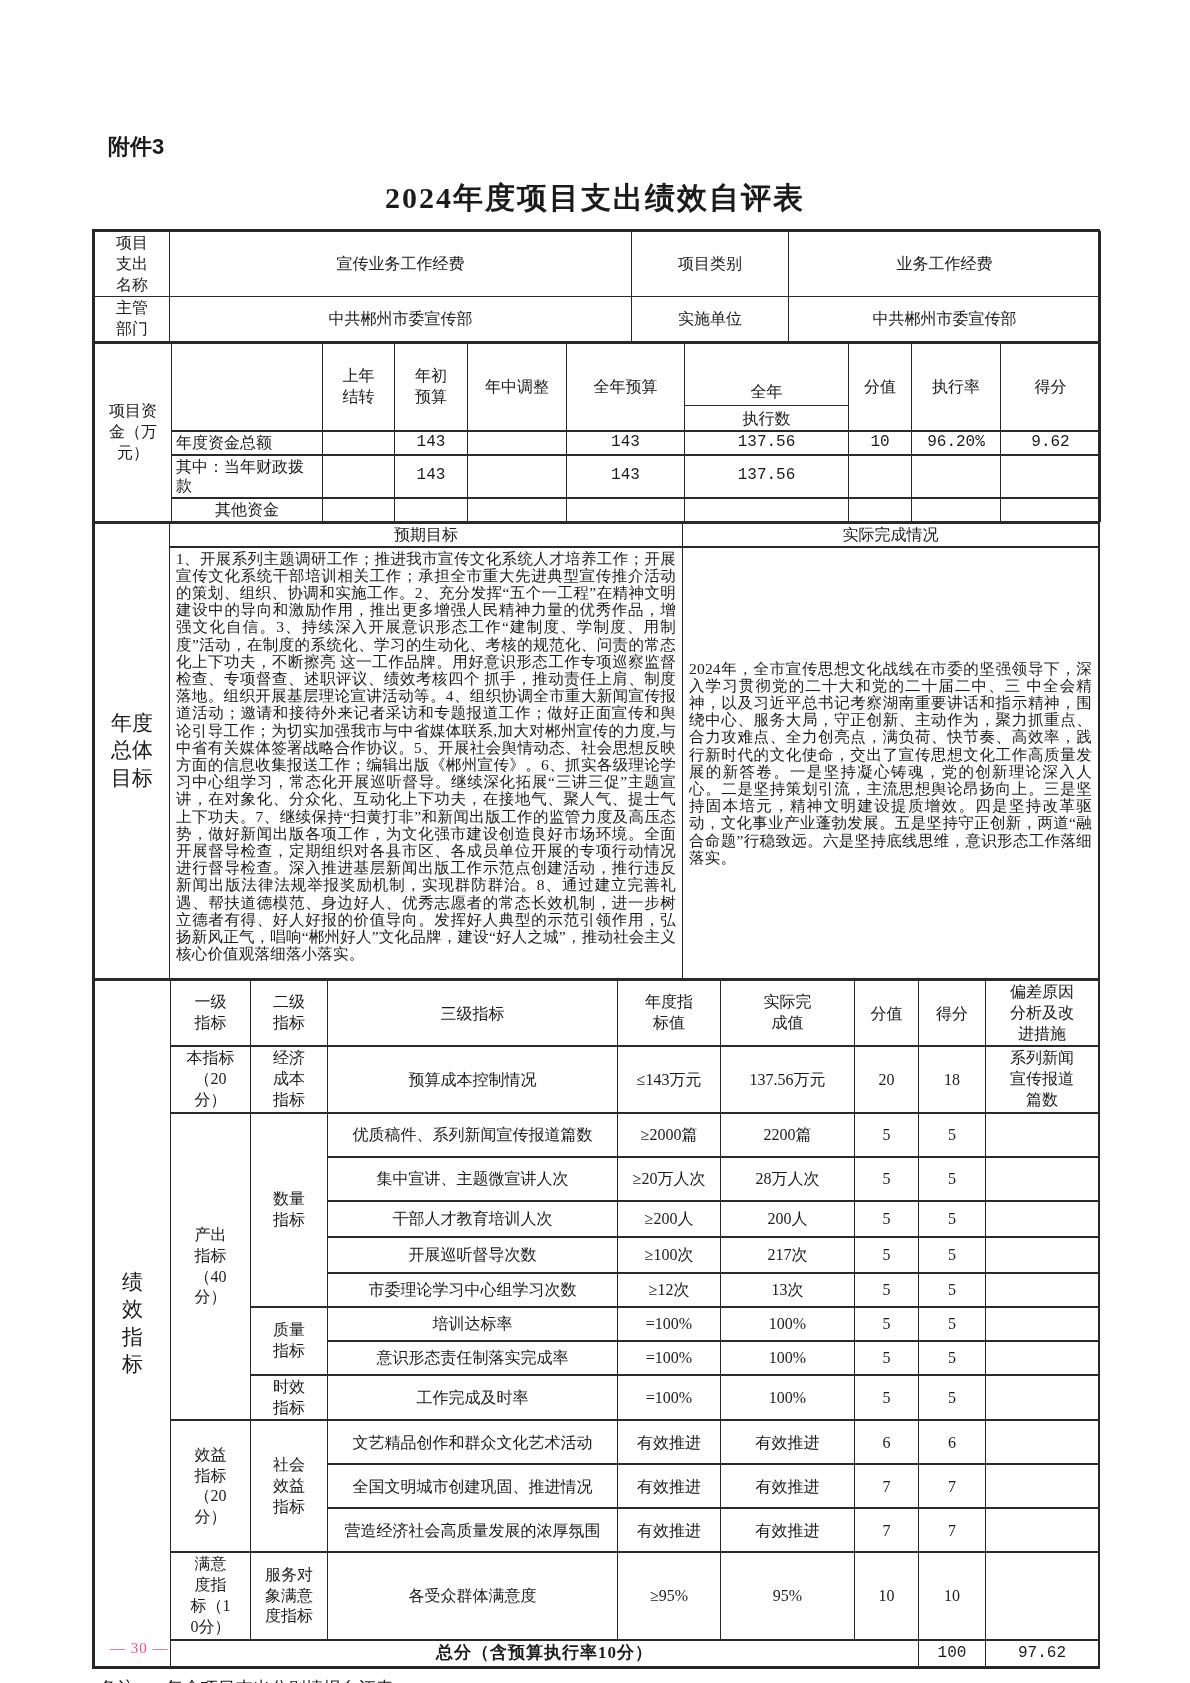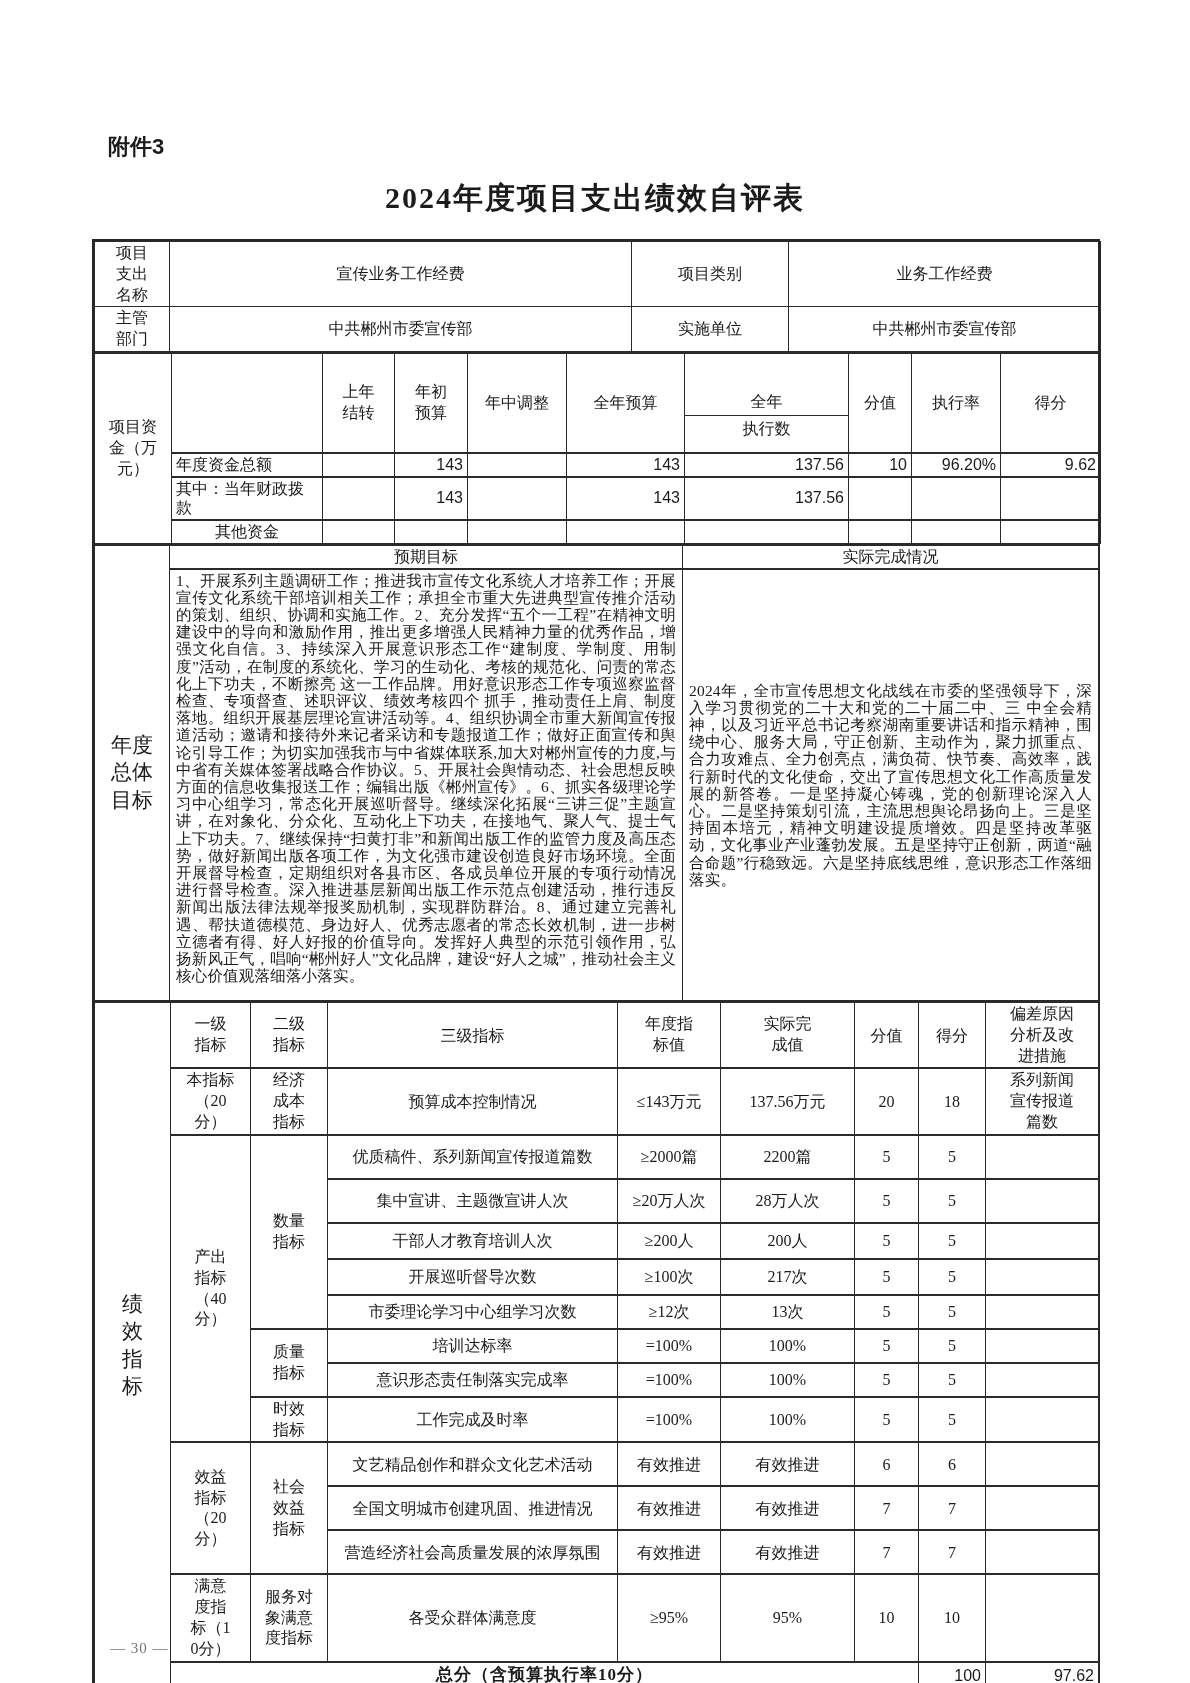--- a/index.html
+++ b/index.html
@@ -17,21 +17,21 @@
     margin-left:108px;
     font-family:"Liberation Sans","DejaVu Sans",sans-serif;
     font-weight:700;
     font-size:22px;
   }
   .doc-title{
     text-align:center;
     font-size:30px;
     font-weight:700;
     letter-spacing:2px;
-    margin:16px 0 20px 0;
+    margin:16px 0 10px 0;
   }
   .sheet{
     margin:0 92px;
     width:1004px;
     border:2.5px solid #262626;
   }
   table{
     width:100%;
     border-collapse:collapse;
     table-layout:fixed;
@@ -58,36 +58,36 @@
   .vw44{width:4.5em;}
   .goal-text{
     font-size:15.5px;
     line-height:17.2px;
     text-align:justify;
     letter-spacing:0.2px;
     padding:2px 6px;
   }
   .hdr{font-size:16.5px;}
   .frac-top{border-bottom:1.5px solid #2a2a2a;padding:2px 0 3px 0;margin-top:36px;}
-  .frac-bot{padding:3px 0 14px 0;}
-  .num{font-family:Liberation Sans, sans-serif;text-align:right;}
+  .frac-bot{padding:3px 0 2px 0;}
+  .num{font-family:Liberation Mono, monospace;}
   .total-label{font-size:17px;letter-spacing:1px;font-weight:bold;}
   .notes{
     margin:6px 0 0 100px;
     font-size:17.5px;
     line-height:1.55;
   }
   .notes .line2{padding-left:63px;}
   .page-number{
     position:absolute;
     left:110px;
     bottom:26px;
     font-size:15px;
     letter-spacing:1px;
-    color:#737373;
+    color:#ec4899;
   }
 </style>
 </head>
 <body>
 
 <div class="page">
 
   <div class="attachment">附件3</div>
   <div class="doc-title">2024年度项目支出绩效自评表</div>
 

